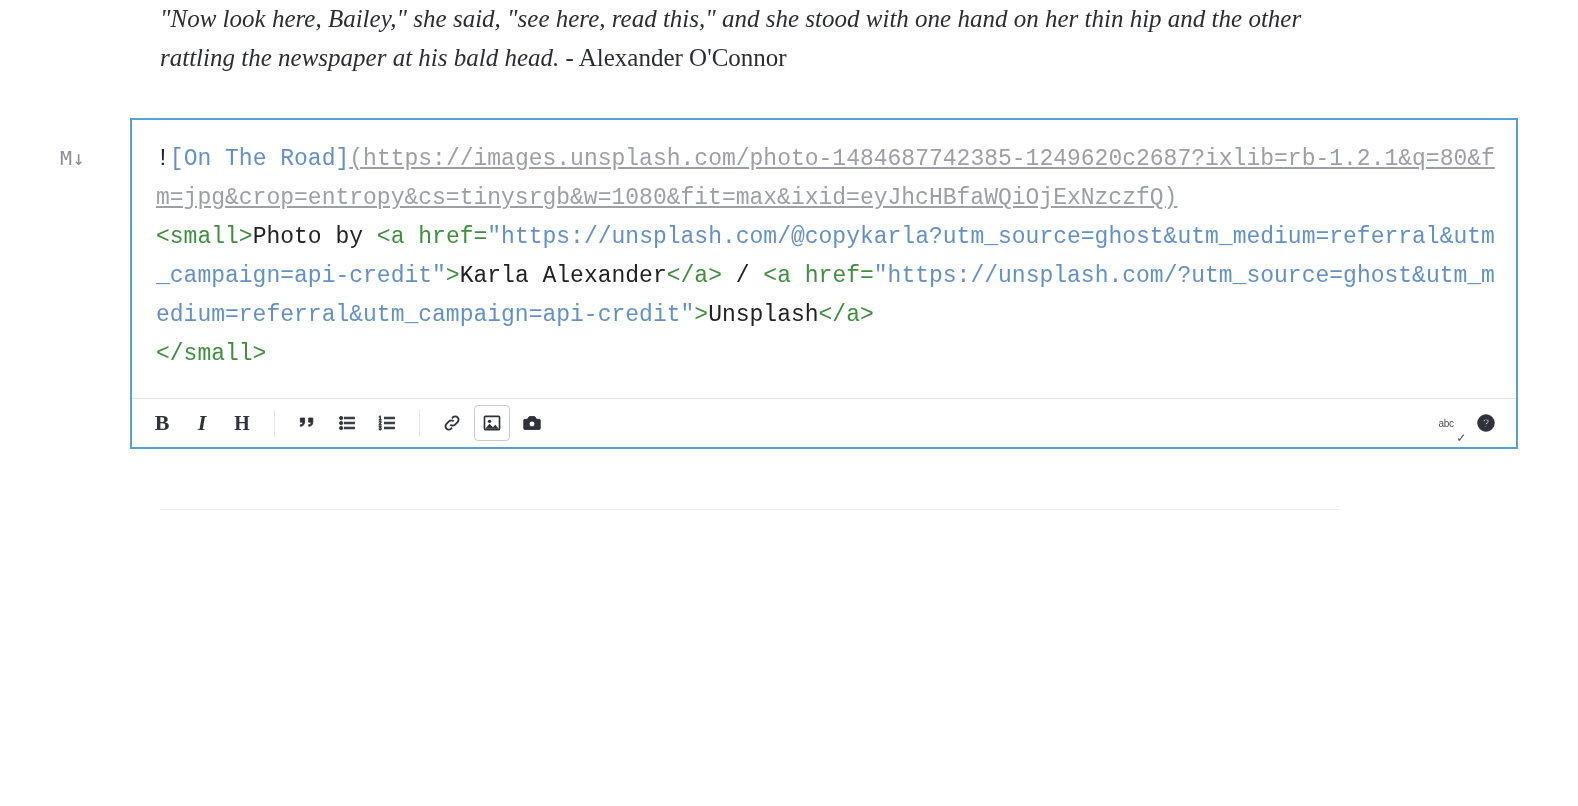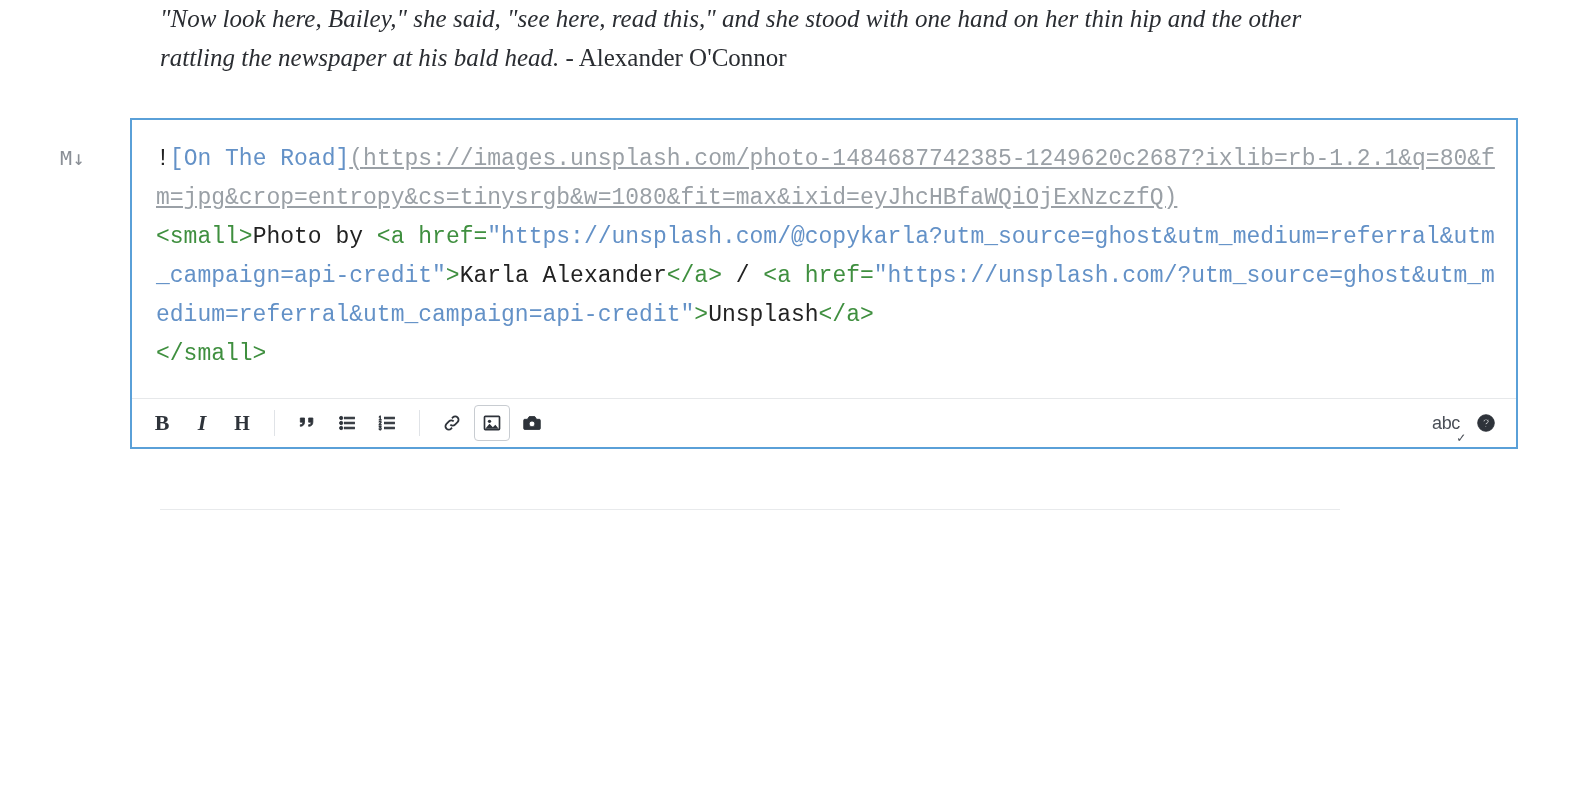--- a/index.html
+++ b/index.html
@@ -82,21 +82,21 @@
   .tb-btn-heading { font-family: Georgia, serif; font-weight: 700; font-size: 20px; }
   .tb-sep {
     width: 1px;
     height: 26px;
     background: #e0e3e7;
     margin: 0 10px;
   }
   .tb-spacer { flex: 1; }
   .tb-spell {
     font-family: -apple-system, BlinkMacSystemFont, 'Segoe UI', sans-serif;
-    font-size: 18px;
+    font-size: 10px;
     color: #4a4f57;
     position: relative;
     letter-spacing: -0.3px;
   }
   .tb-spell::after {
     content: "✓";
     position: absolute;
     right: -2px;
     bottom: -4px;
     font-size: 12px;

